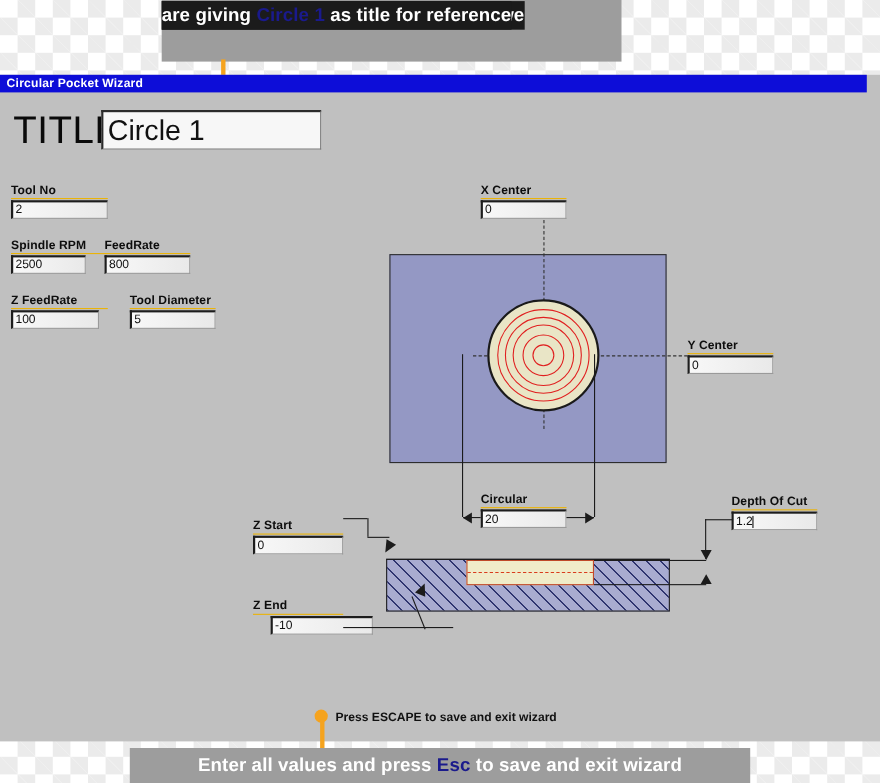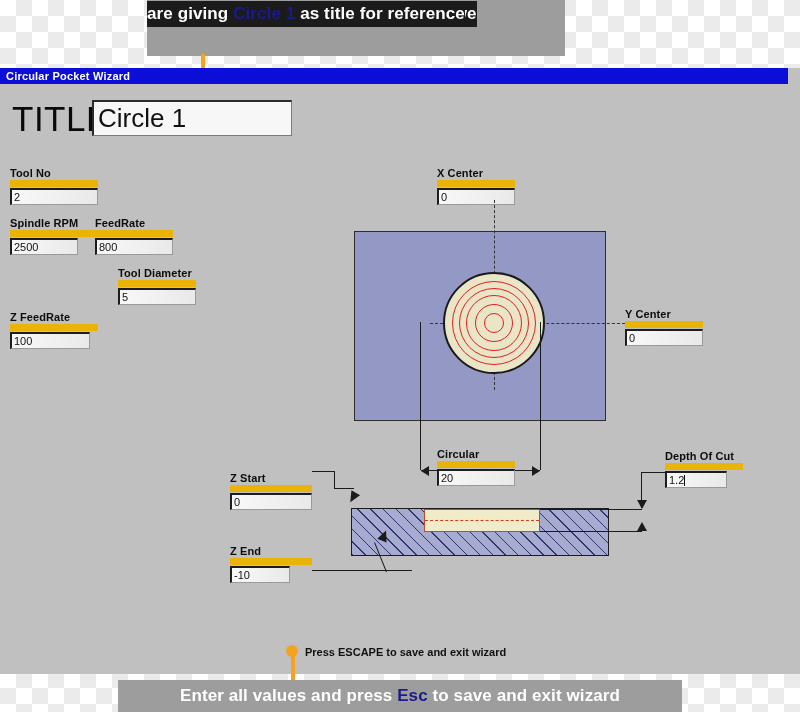--- a/index.html
+++ b/index.html
@@ -63,21 +63,21 @@
     box-sizing:border-box;
     font-size:26px;line-height:32px;padding-left:4px;color:#111;
     white-space:nowrap;overflow:hidden;
   }
 
   
   .field{position:absolute;}
   .field .lbl{
     display:block;font-size:11px;font-weight:bold;color:#0d0d0d;
     white-space:nowrap;letter-spacing:.1px;
-    border-bottom:7px solid #eab308;padding-bottom:1px;margin-bottom:1px;
+    border-bottom:1px solid #eab308;padding-bottom:1px;margin-bottom:1px;
   }
   .field .inp{
     display:block;background:#efefef;
     border:1px solid #9a9a9a;
     border-top:2px solid #1d1d1d;border-left:2px solid #1d1d1d;
     box-sizing:border-box;height:17px;
     font-size:11px;line-height:14px;padding-left:2px;color:#111;
     white-space:nowrap;overflow:hidden;
     background-image:linear-gradient(to right,#f8f8f8,#e9e9e9);
   }
@@ -166,21 +166,21 @@
 <div class="field" style="left:10px;top:217px;width:88px;">
   <span class="lbl">Spindle RPM</span>
   <span class="inp" style="width:68px;">2500</span>
 </div>
 
 <div class="field" style="left:95px;top:217px;width:78px;">
   <span class="lbl">FeedRate</span>
   <span class="inp" style="width:78px;">800</span>
 </div>
 
-<div class="field" style="left:10px;top:267px;width:88px;margin-top:44px;">
+<div class="field" style="left:10px;top:267px;width:88px;">
   <span class="lbl">Z FeedRate</span>
   <span class="inp" style="width:80px;">100</span>
 </div>
 
 <div class="field" style="left:118px;top:267px;width:78px;">
   <span class="lbl">Tool Diameter</span>
   <span class="inp" style="width:78px;">5</span>
 </div>
 
 <div class="field" style="left:437px;top:167px;width:78px;">
@@ -228,29 +228,29 @@
   <span class="lbl">Z Start</span>
   <span class="inp" style="width:82px;">0</span>
 </div>
 <div class="ln" style="left:312px;top:471px;width:22px;height:1px;"></div>
 <div class="ln" style="left:334px;top:471px;width:1px;height:17px;"></div>
 <div class="ln" style="left:334px;top:488px;width:20px;height:1px;"></div>
 <div class="arrow" style="left:348px;top:492px;border-left:5px solid transparent;border-right:5px solid transparent;border-top:11px solid #1b1b1b;transform:rotate(30deg);"></div>
 
 <div class="field" style="left:230px;top:545px;width:82px;">
   <span class="lbl">Z End</span>
-  <span class="inp" style="width:60px;">-10</span>
+  <span class="inp" style="width:93px;margin-left:16px;">-10</span>
 </div>
 <div class="ln" style="left:312px;top:570px;width:100px;height:1px;"></div>
 <div class="ln" style="left:386px;top:540px;width:1px;height:32px;transform:rotate(-22deg);transform-origin:bottom;"></div>
 <div class="arrow" style="left:379px;top:530px;border-left:5px solid transparent;border-right:5px solid transparent;border-bottom:11px solid #1b1b1b;transform:rotate(22deg);"></div>
 
 <div class="field" style="left:665px;top:450px;width:78px;">
   <span class="lbl">Depth Of Cut</span>
-  <span class="inp caret" style="width:62px;">1.2</span>
+  <span class="inp caret" style="width:78px;">1.2</span>
 </div>
 <div class="ln" style="left:641px;top:472px;width:25px;height:1px;"></div>
 <div class="ln" style="left:641px;top:472px;width:1px;height:36px;"></div>
 <div class="ln" style="left:540px;top:509px;width:102px;height:1px;"></div>
 <div class="ln" style="left:540px;top:531px;width:102px;height:1px;"></div>
 <div class="arrow" style="left:637px;top:500px;border-left:5px solid transparent;border-right:5px solid transparent;border-top:9px solid #1b1b1b;"></div>
 <div class="arrow" style="left:637px;top:522px;border-left:5px solid transparent;border-right:5px solid transparent;border-bottom:9px solid #1b1b1b;"></div>
 
 <div id="status-dot"></div>
 <div id="status-stem" class="callout-line"></div>

